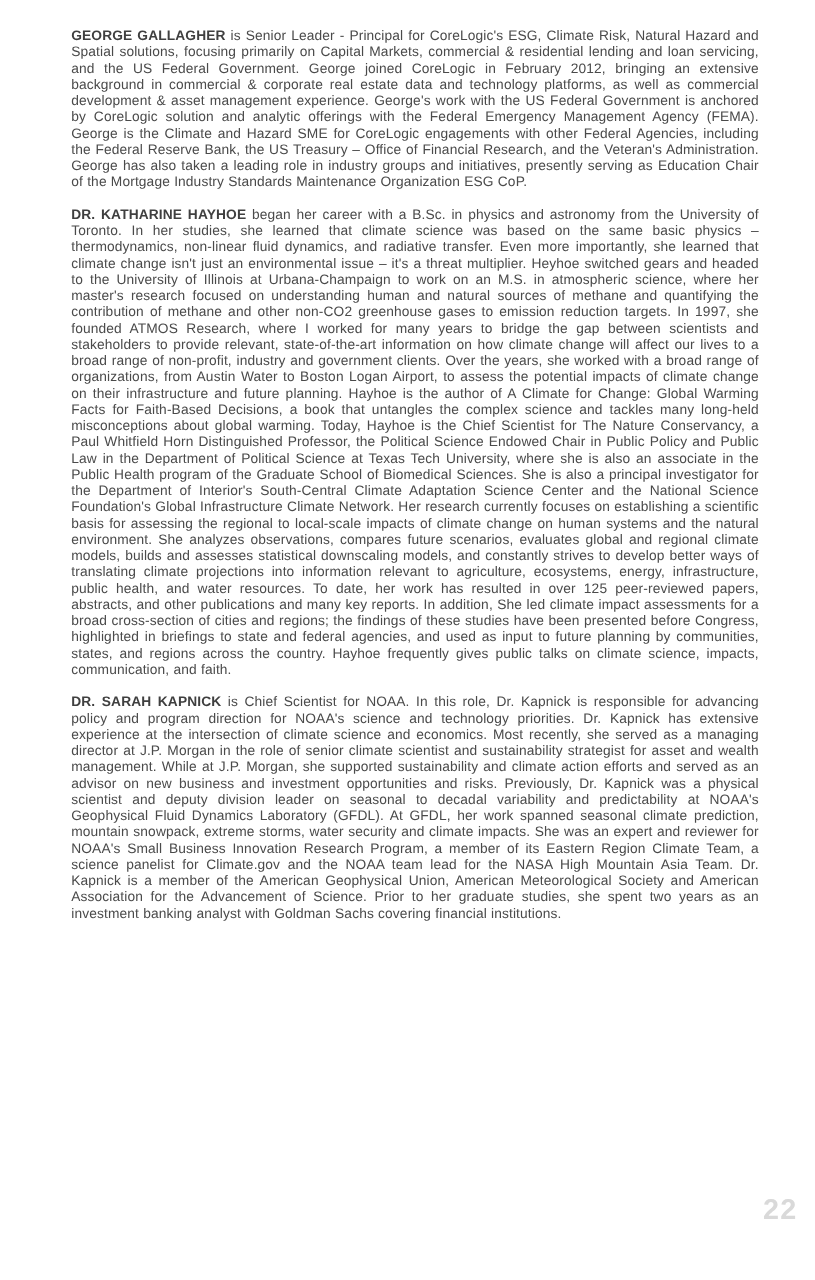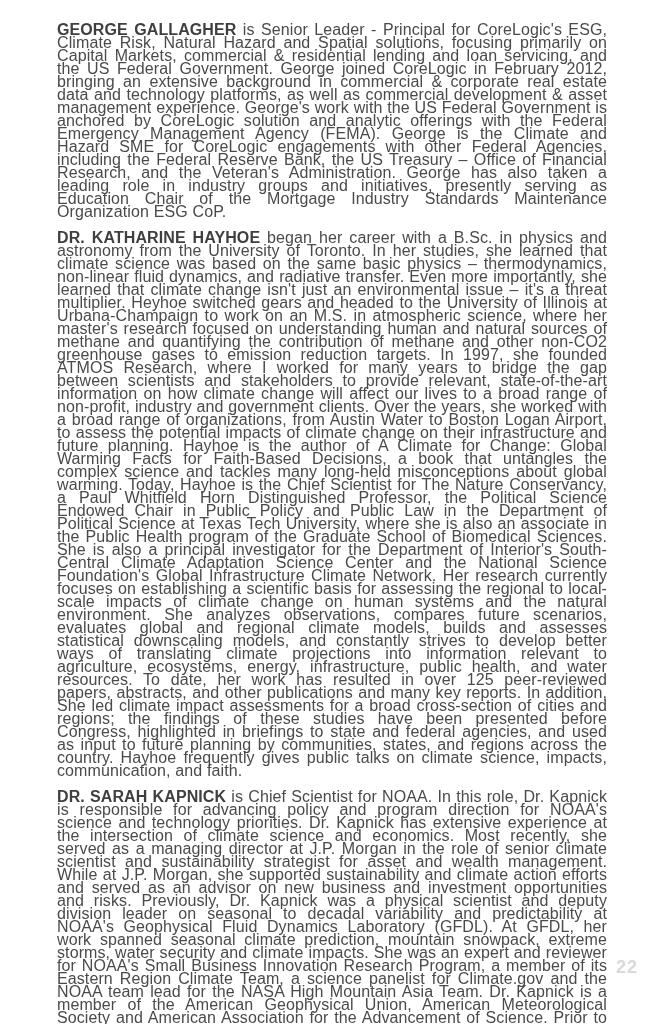--- a/index.html
+++ b/index.html
@@ -20,37 +20,37 @@
     background: #ffffff;
   }
   .content {
     position: absolute;
     left: 57px;
     top: 23px;
     width: 550px;
   }
   p.bio {
     margin: 0 0 13px 0;
-    font-size: 16px;
+    font-size: 11px;
     line-height: 13px;
     color: #4a4a4a;
     text-align: justify;
     letter-spacing: 0.1px;
     word-spacing: 0.2px;
   }
   p.bio .bio-name {
     font-weight: bold;
     color: #3f3f3f;
   }
   .page-number {
     position: absolute;
     right: 14px;
     top: 957px;
     font-weight: bold;
-    font-size: 18px;
+    font-size: 23px;
     line-height: 21px;
     color: #d9d9d9;
     letter-spacing: 1px;
   }
 </style>
 </head>
 <body>
 
 <div class="page">
   <div class="content">

